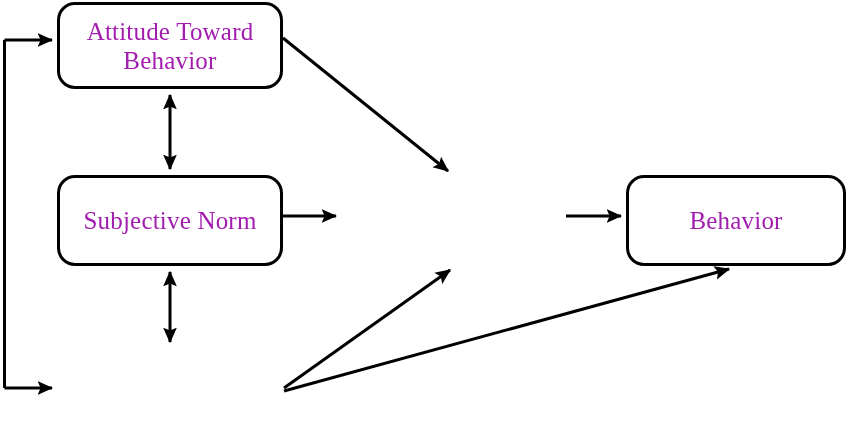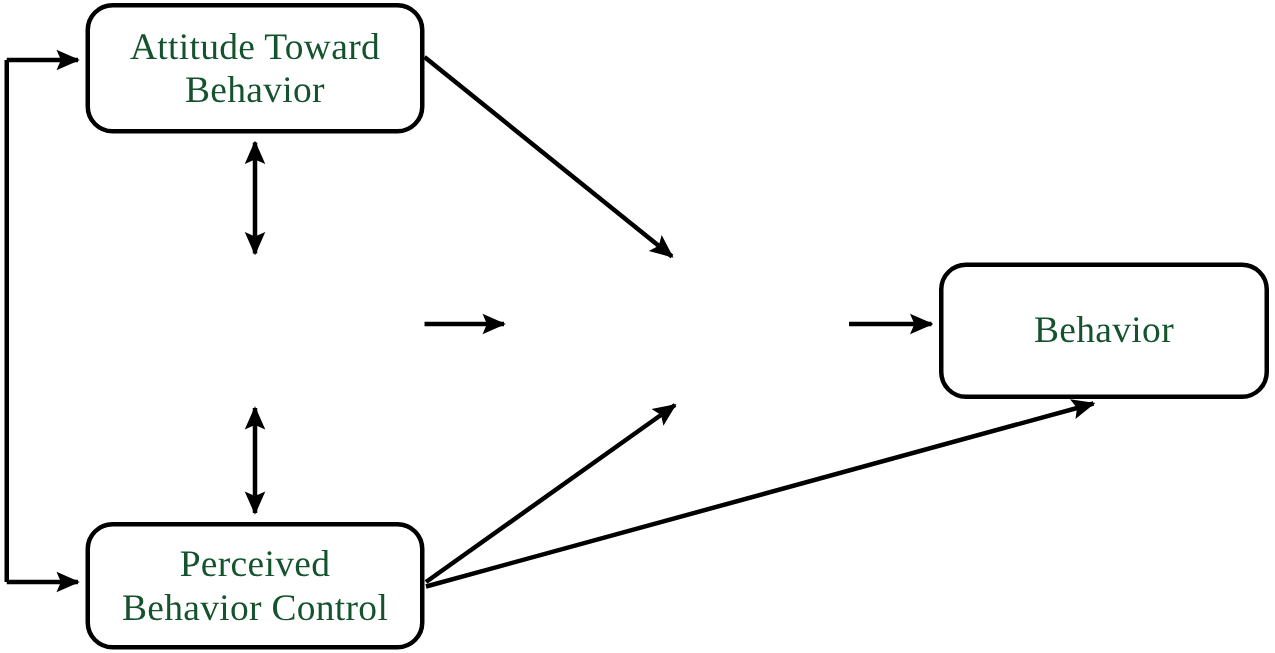--- a/index.html
+++ b/index.html
@@ -29,21 +29,21 @@
   .node-box {
     position: absolute;
     box-sizing: border-box;
     border: 3px solid #000000;
     border-radius: 18px;
     background: #ffffff;
     display: flex;
     align-items: center;
     justify-content: center;
     text-align: center;
-    color: #14532d;
+    color: #a21caf;
     font-family: "Liberation Serif", "DejaVu Serif", serif;
     font-size: 25px;
     line-height: 1.16;
     letter-spacing: 0.2px;
     padding: 2px 6px;
     z-index: 2;
   }
   .node-label {
     display: block;
     white-space: pre-line;
@@ -87,24 +87,23 @@
       <path d="M 566 216 L 621 216" marker-end="url(#arrowhead)"></path>
 
     </g>
   </svg>
 
   <div class="node-box" style="left:57px; top:2px; width:226px; height:87px;">
     <span class="node-label">Attitude Toward
 Behavior</span>
   </div>
 
+  <div class="node-box" style="left:57px; top:175px; width:226px; height:91px;">
+    <span class="node-label">Subjective Norm</span>
+  </div>
 
-  <div class="node-box" style="left:57px; top:348px; width:226px; height:85px;">
-    <span class="node-label">Perceived
-Behavior Control</span>
-  </div>
 
 
   <div class="node-box" style="left:626px; top:175px; width:220px; height:91px;">
     <span class="node-label">Behavior</span>
   </div>
 
 </div>
 
 </body></html>

